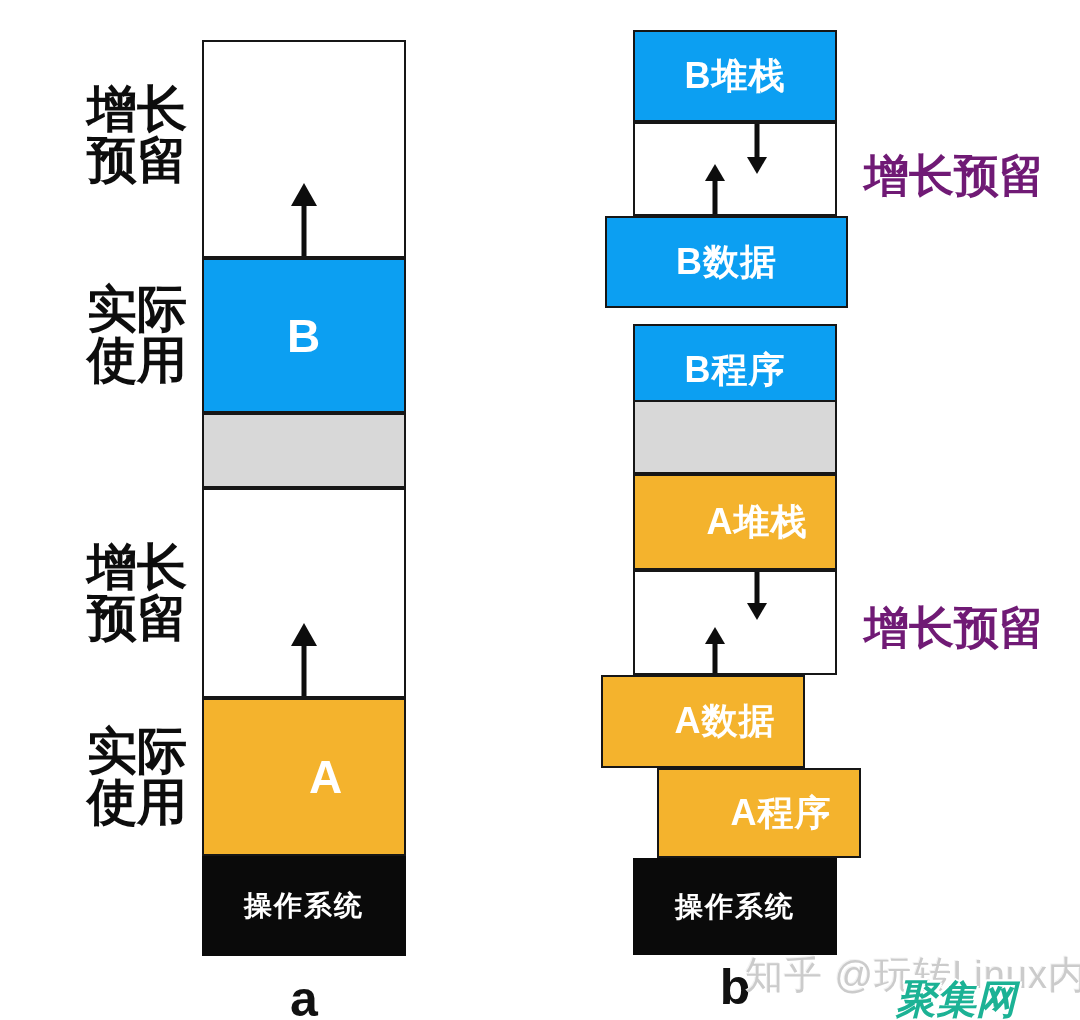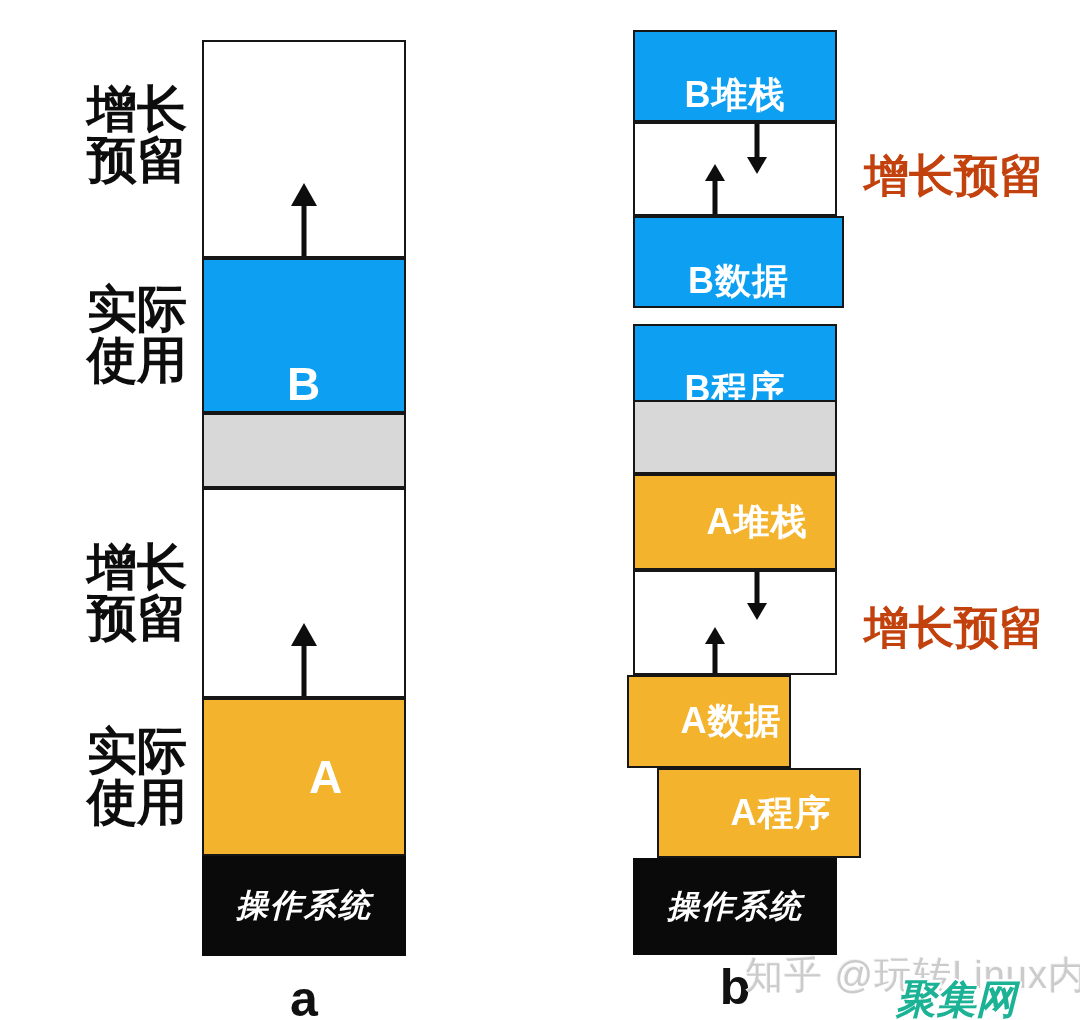--- a/index.html
+++ b/index.html
@@ -11,46 +11,46 @@
     overflow:hidden;
   }
   .box {
     position:absolute;
     border:2.5px solid #161616;
     display:flex;
     align-items:center;
     justify-content:center;
   }
   .white  { background:#ffffff; }
-  .blue   { background:#0C9FF2;align-items:flex-end; }
+  .blue   { background:#0C9FF2; }
   .orange { background:#F4B32D;padding-left:44px; }
   .gray   { background:#D8D8D8; }
   .blackbox { background:#0a0a0a; border-color:#0a0a0a; }
   .block-label {
     color:#ffffff;
     font-weight:700;
     font-size:36px;
     letter-spacing:1px;
     text-align:center;
   }
   .big-letter { font-size:46px; }
-  .os-label { font-size:32px; letter-spacing:2px;font-style:italic; }
+  .os-label { font-size:28px; letter-spacing:2px; }
   .side-label {
     position:absolute;
     width:130px;
     color:#0d0d0d;
     font-weight:700;
     font-size:50px;
     line-height:51px;
     text-align:center;
     white-space:pre-line;
   }
   .right-label {
     position:absolute;
-    color:#c2410c;
+    color:#701a75;
     font-weight:700;
     font-size:45px;
     white-space:nowrap;
   }
   .caption {
     position:absolute;
     width:204px;
     text-align:center;
     color:#111111;
     font-weight:700;
@@ -166,21 +166,21 @@
   <div class="arrow sm arrow-down" style="left:112px; top:0; height:50px;">
     <div class="head"></div>
     <div class="shaft"></div>
   </div>
   <div class="arrow sm arrow-up" style="left:70px; bottom:0; height:50px;">
     <div class="head"></div>
     <div class="shaft"></div>
   </div>
 </div>
 
-<div class="box blue" style="left:633px; top:216px; width:211px; height:92px;">
+<div class="box blue" style="left:605px; top:216px; width:243px; height:92px;">
   <span class="block-label">B数据</span>
 </div>
 
 <div class="box blue" style="left:633px; top:324px; width:204px; height:92px;">
   <span class="block-label">B程序</span>
 </div>
 
 <div class="box gray" style="left:633px; top:400px; width:204px; height:74px;"></div>
 
 <div class="box orange" style="left:633px; top:474px; width:204px; height:96px;">
@@ -191,21 +191,21 @@
   <div class="arrow sm arrow-down" style="left:112px; top:0; height:48px;">
     <div class="head"></div>
     <div class="shaft"></div>
   </div>
   <div class="arrow sm arrow-up" style="left:70px; bottom:0; height:46px;">
     <div class="head"></div>
     <div class="shaft"></div>
   </div>
 </div>
 
-<div class="box orange" style="left:627px; top:675px; width:164px; height:93px;">
+<div class="box orange" style="left:601px; top:675px; width:204px; height:93px;">
   <span class="block-label">A数据</span>
 </div>
 
 <div class="box orange" style="left:633px; top:768px; width:204px; height:90px;margin-left:24px;">
   <span class="block-label">A程序</span>
 </div>
 
 <div class="box blackbox" style="left:633px; top:858px; width:204px; height:97px;">
   <span class="block-label os-label">操作系统</span>
 </div>

